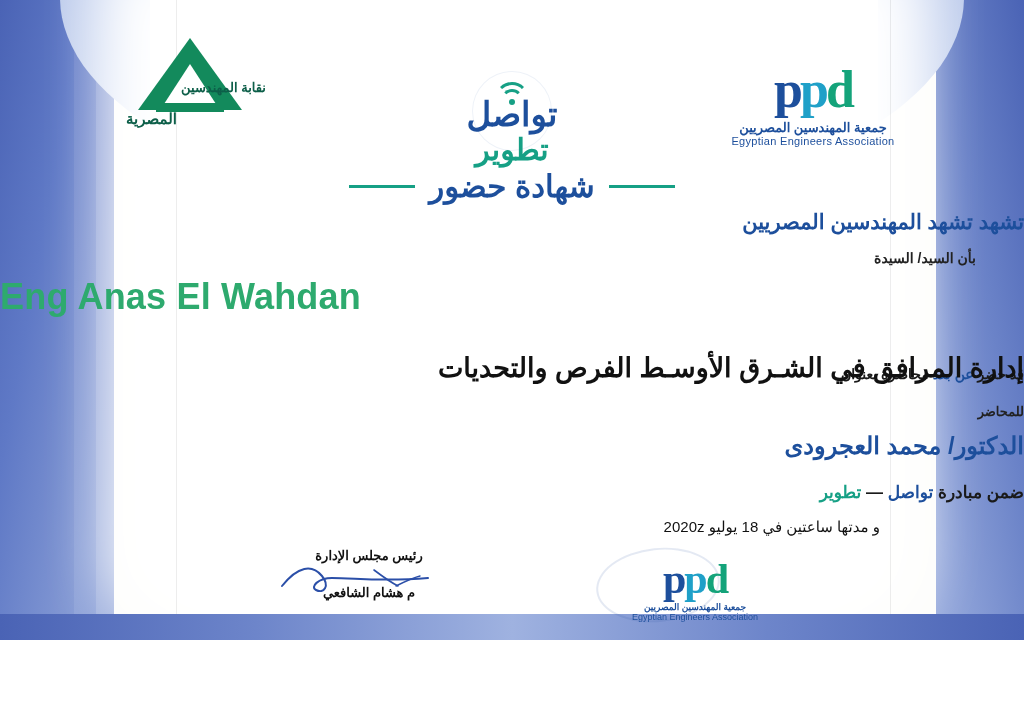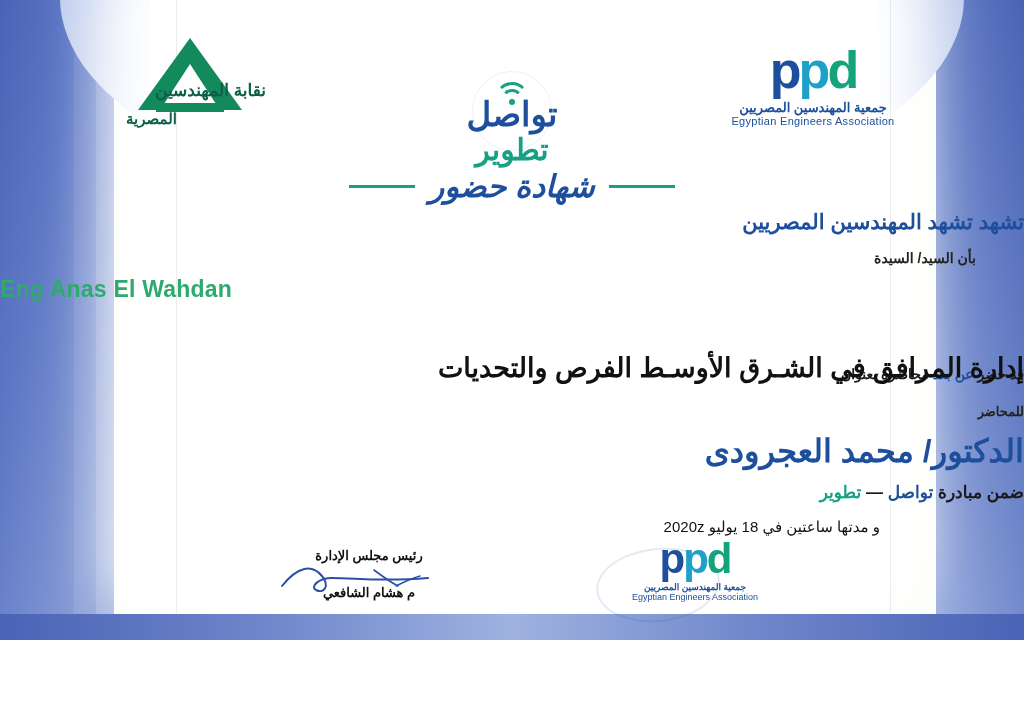--- a/index.html
+++ b/index.html
@@ -129,21 +129,21 @@
     left: 18px;
     bottom: 2px;
     width: 68px;
     height: 9px;
     background: #138a5c;
   }
   .eea-left-logo .ar1 {
     position: absolute;
     right: 4px;
     top: 46px;
-    font-size: 17px;
+    font-size: 13px;
     font-weight: bold;
     color: #0d5f49;
     direction: rtl;
   }
   .eea-left-logo .ar2 {
     position: absolute;
     left: 16px;
     top: 76px;
     font-size: 15px;
     font-weight: bold;
@@ -152,26 +152,27 @@
   }
 
   .ppd-top {
     position: absolute;
     right: 96px;
     top: 44px;
     text-align: center;
     width: 230px;
   }
   .ppd-word {
-    font-family: Liberation Sans, sans-serif;
+    font-family: Liberation Serif, serif;
     font-weight: bold;
     font-size: 52px;
     letter-spacing: -3px;
     color: #1d4f9c;
     line-height: 1;
+    margin-top: 20px;
   }
   .ppd-word .p2 { color: #1fa0c8; }
   .ppd-word .d { color: #14a37a; }
   .ppd-top .ar {
     margin-top: 4px;
     font-size: 13px;
     color: #1d4f9c;
     direction: rtl;
     font-weight: bold;
   }
@@ -250,21 +251,20 @@
   }
 
   .title-row {
     position: absolute;
     top: 168px;
     width: 1024px;
     display: flex;
     align-items: center;
     justify-content: center;
     gap: 14px;
-    font-style: italic;
   }
   .title-row .rule {
     width: 66px;
     height: 3px;
     background: #16a085;
   }
   .cert-title {
     font-size: 31px;
     font-weight: bold;
     color: #1d4f9c;
@@ -286,21 +286,21 @@
     width: 976px;
     font-size: 14px;
     color: #222222;
     font-weight: bold;
     direction: rtl;
   }
   .recipient {
     position: absolute;
     top: 276px;
     width: 1024px;
-    font-size: 23px;
+    font-size: 36px;
     font-weight: bold;
     color: #2eaa6e;
     direction: ltr;
     letter-spacing: .2px;
   }
   .attend-line {
     position: absolute;
     top: 322px;
     width: 1024px;
     font-size: 14px;
@@ -325,21 +325,21 @@
     width: 1024px;
     font-size: 13px;
     font-weight: bold;
     color: #222222;
     direction: rtl;
   }
   .lecturer-name {
     position: absolute;
     top: 432px;
     width: 1024px;
-    font-size: 32px;
+    font-size: 24px;
     font-weight: bold;
     color: #1d4f9c;
     direction: rtl;
   }
   .initiative {
     position: absolute;
     top: 482px;
     width: 1024px;
     font-size: 17px;
     font-weight: bold;

